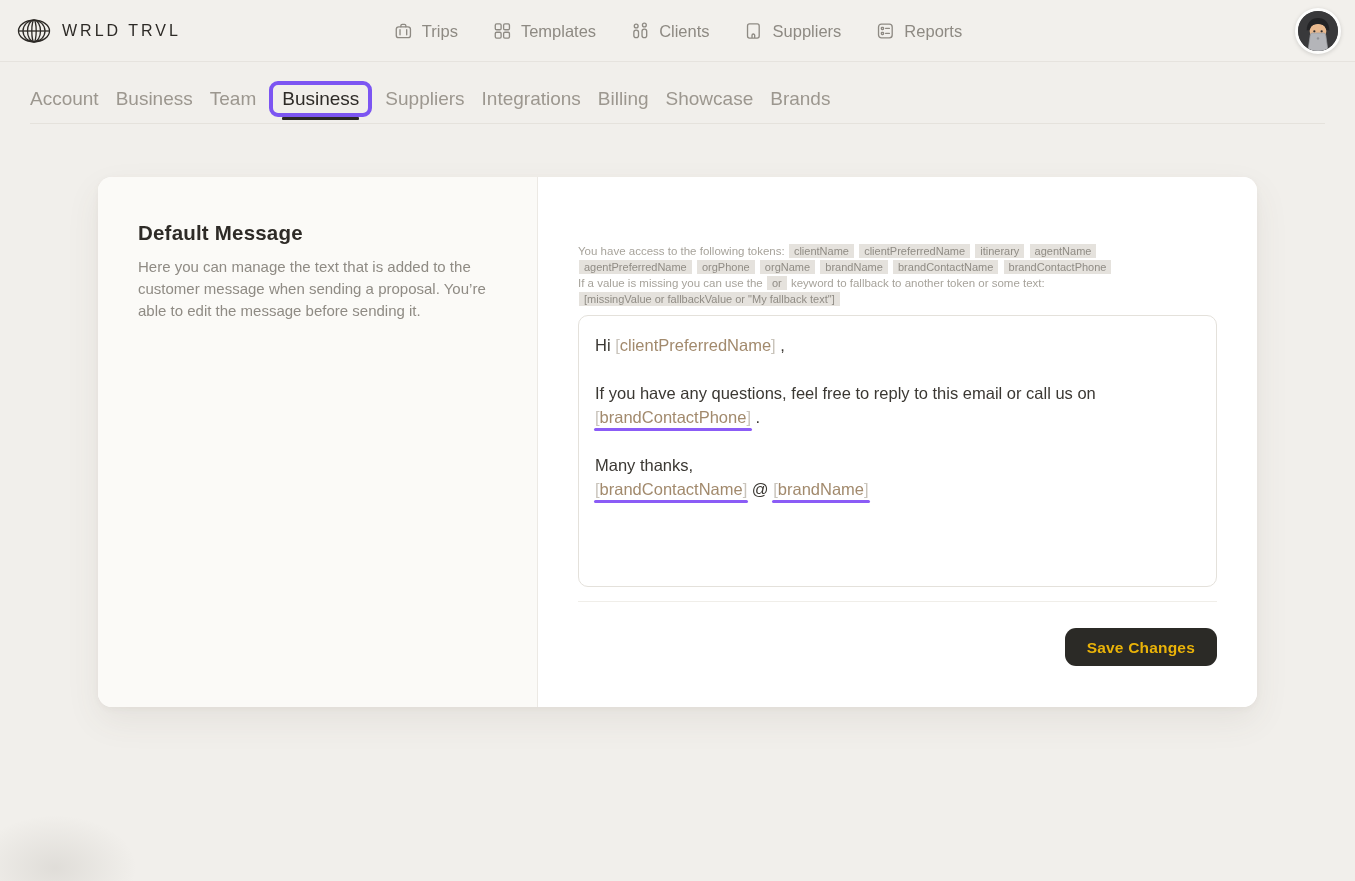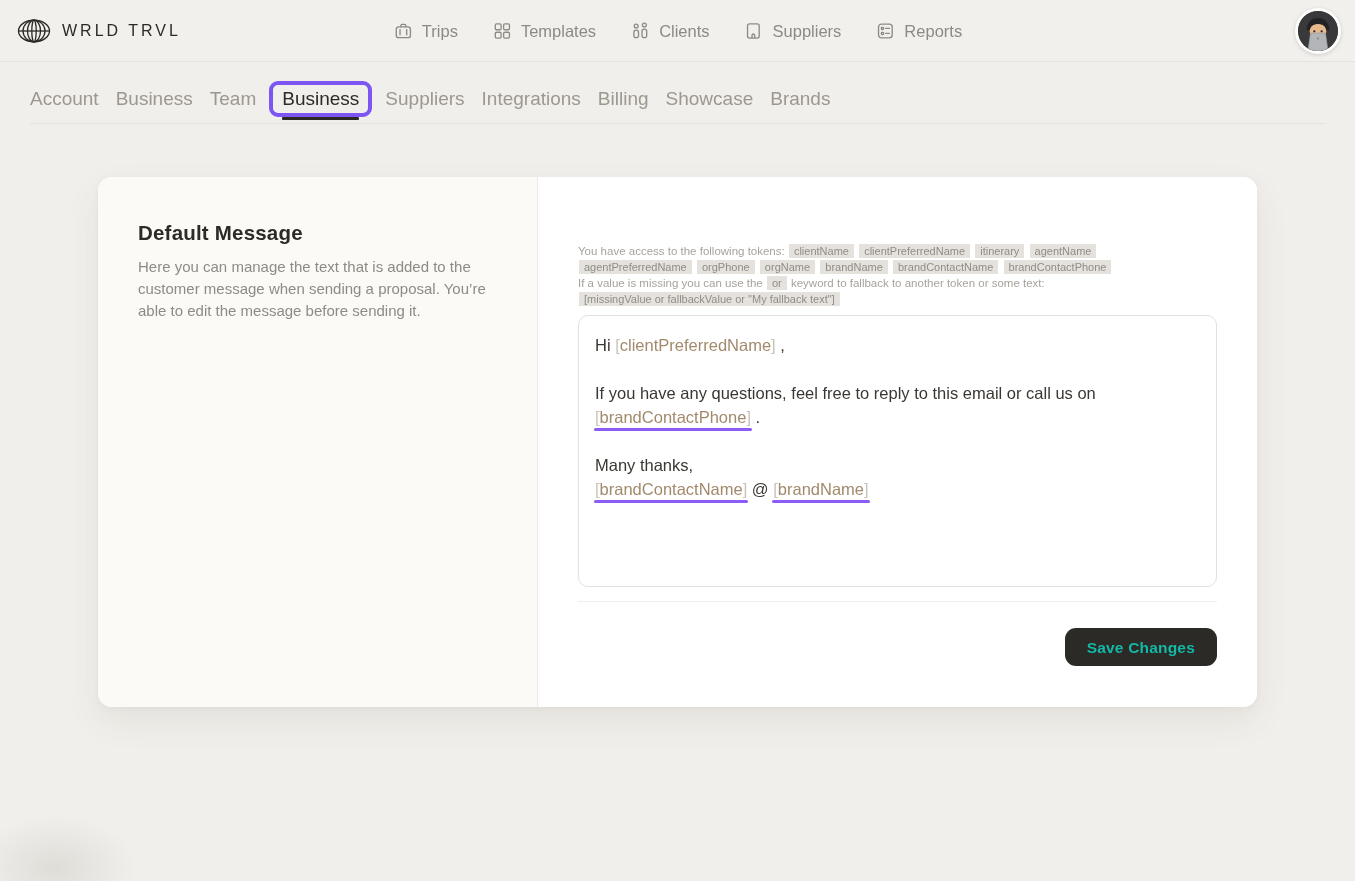--- a/index.html
+++ b/index.html
@@ -100,21 +100,21 @@
   .token .bracket { color:#c9c4bb; }
   .token.u::after {
     content:""; position:absolute; left:-1px; right:-1px; bottom:-5px;
     height:3.5px; border-radius:2px; background:#8b5cf6;
   }
 
   .editor-sep { height:1px; background:#f0eee9; margin:14px 0 0; }
 
   .actions { display:flex; justify-content:flex-end; margin-top:26px; }
   .save-btn {
-    background:#2b2a26; color:#14b8a6; border:none; border-radius:11px;
+    background:#2b2a26; color:#eab308; border:none; border-radius:11px;
     font-family:inherit; font-size:15.5px; font-weight:600;
     padding:11px 22px; height:38px; cursor:pointer; letter-spacing:.2px;
   }
 
   
   .corner-shadow {
     position:absolute; left:-30px; bottom:-42px; width:170px; height:110px;
     background:radial-gradient(ellipse at center, rgba(70,62,52,.10), rgba(70,62,52,0) 68%);
     pointer-events:none;
   }

